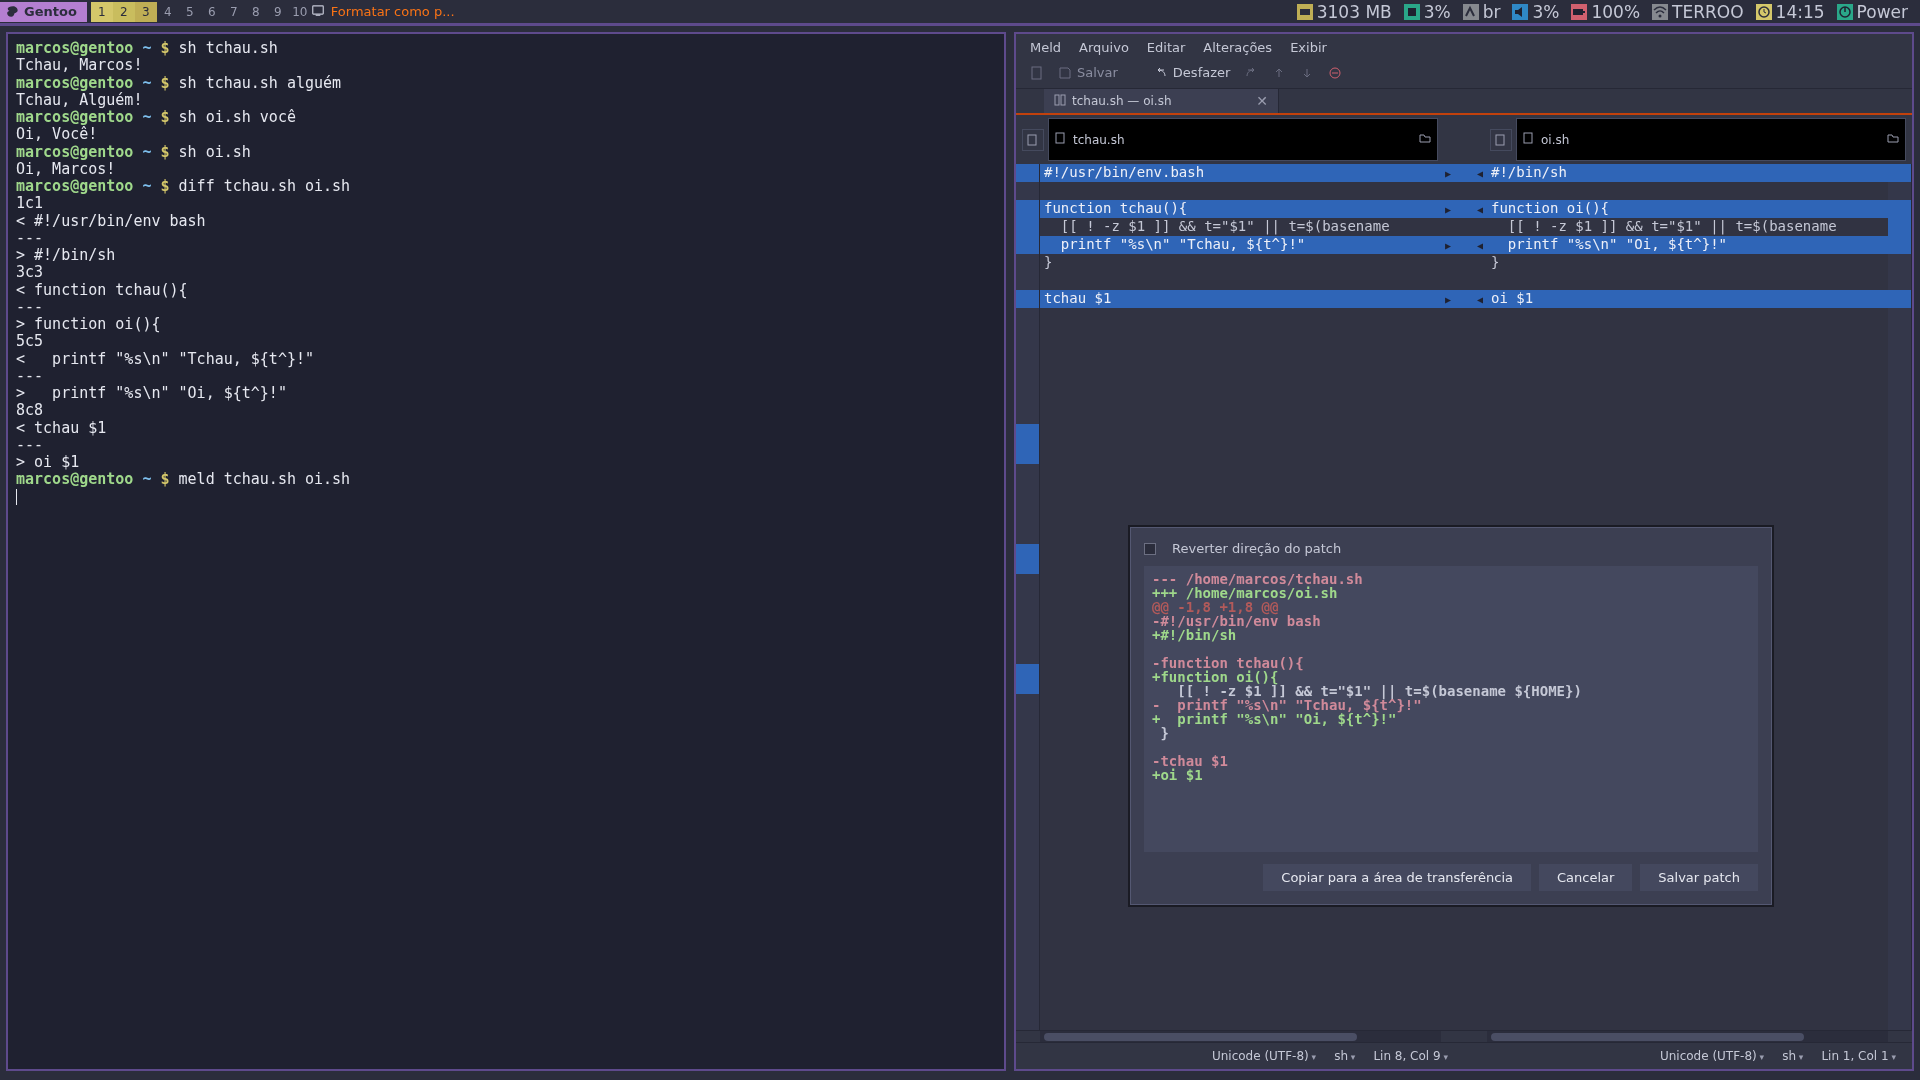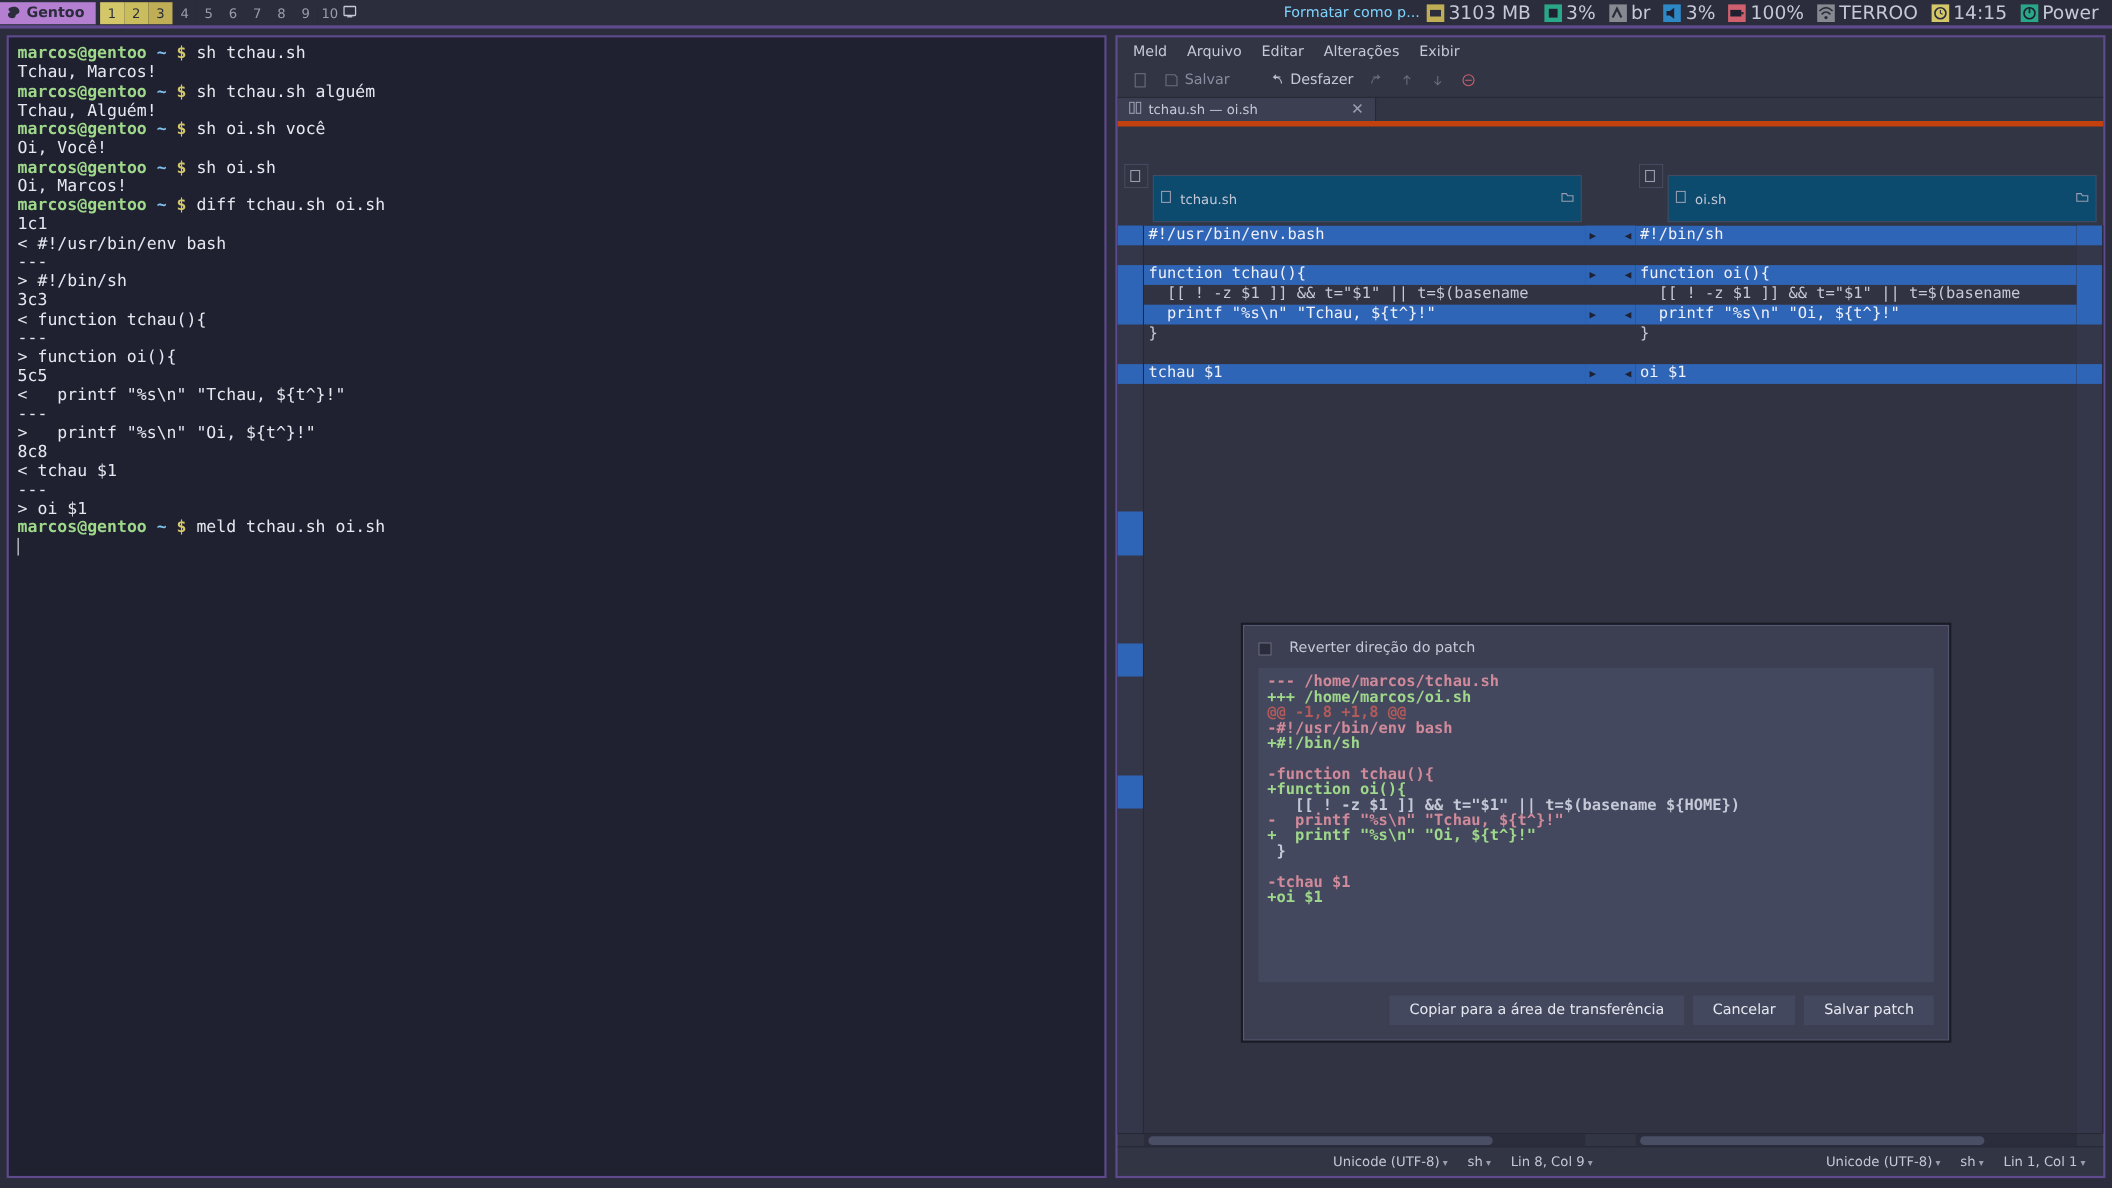--- a/index.html
+++ b/index.html
@@ -41,24 +41,24 @@
   background: #2b2d3c; color: #9a9daf;
   line-height: 20px;
   font-size: 12px;
 }
 .ws.active1 { background: #d4c76a; color: #2b2d3c; }
 .ws.active2 { background: #c9bd5e; color: #2b2d3c; }
 .ws.active3 { background: #bfae55; color: #2b2d3c; }
 .tb-center {
   flex: 1;
   display: flex;
-  justify-content: space-between;
+  justify-content: flex-start;
   align-items: center;
-  gap: 24px;
-  color: #7dd3fc;
+  gap: 6px;
+  color: #f97316;
   font-size: 13px;
 }
 .tb-right { display: flex; align-items: center; height: 100%; padding-right: 6px; gap: 0; }
 .tray-item {
   display: flex; align-items: center;
   padding: 0 6px;
   height: 20px;
   font-size: 17px;
   color: #c5c8d6;
   gap: 4px;
@@ -122,21 +122,22 @@
   align-items: center;
   color: #8a8da0;
   border-bottom: 1px solid #262836;
 }
 .tb-btn { display: flex; gap: 5px; align-items: center; color: #8a8da0; }
 .tb-btn.en { color: #c5c8d6; }
 .tb-ic { width: 14px; height: 14px; display:inline-block; }
 .tabrow {
   height: 26px;
   display: flex;
-  border-bottom: 5px solid #c2410c;
+  border-bottom: 2px solid #c2410c;
+  padding-left: 28px;
 }
 .doc-tab {
   background: #3c3f52;
   display: flex; align-items: center;
   padding: 0 10px;
   gap: 8px;
   font-size: 12px;
   border-right: 1px solid #262836;
   width: 235px;
   justify-content: space-between;
@@ -150,28 +151,27 @@
 .filebox {
   flex: 1;
   display: flex;
   align-items: center;
   padding: 3px 6px;
   gap: 4px;
 }
 .filebox-sep { width: 40px; }
 .filefield {
   flex: 1;
-  background: #0c4a6e;
+  background: #000000;
   border: 1px solid #454a5e;
   display: flex;
   align-items: center;
   justify-content: space-between;
   padding: 13px 6px;
   font-size: 12px;
-  margin-top: 41px;
 }
 .small-sq {
   width: 22px; height: 22px;
   border: 1px solid #454a5e;
   display:flex; align-items:center; justify-content:center;
   color:#9a9daf;
 }
 .diffarea {
   flex: 1;
   position: relative;

